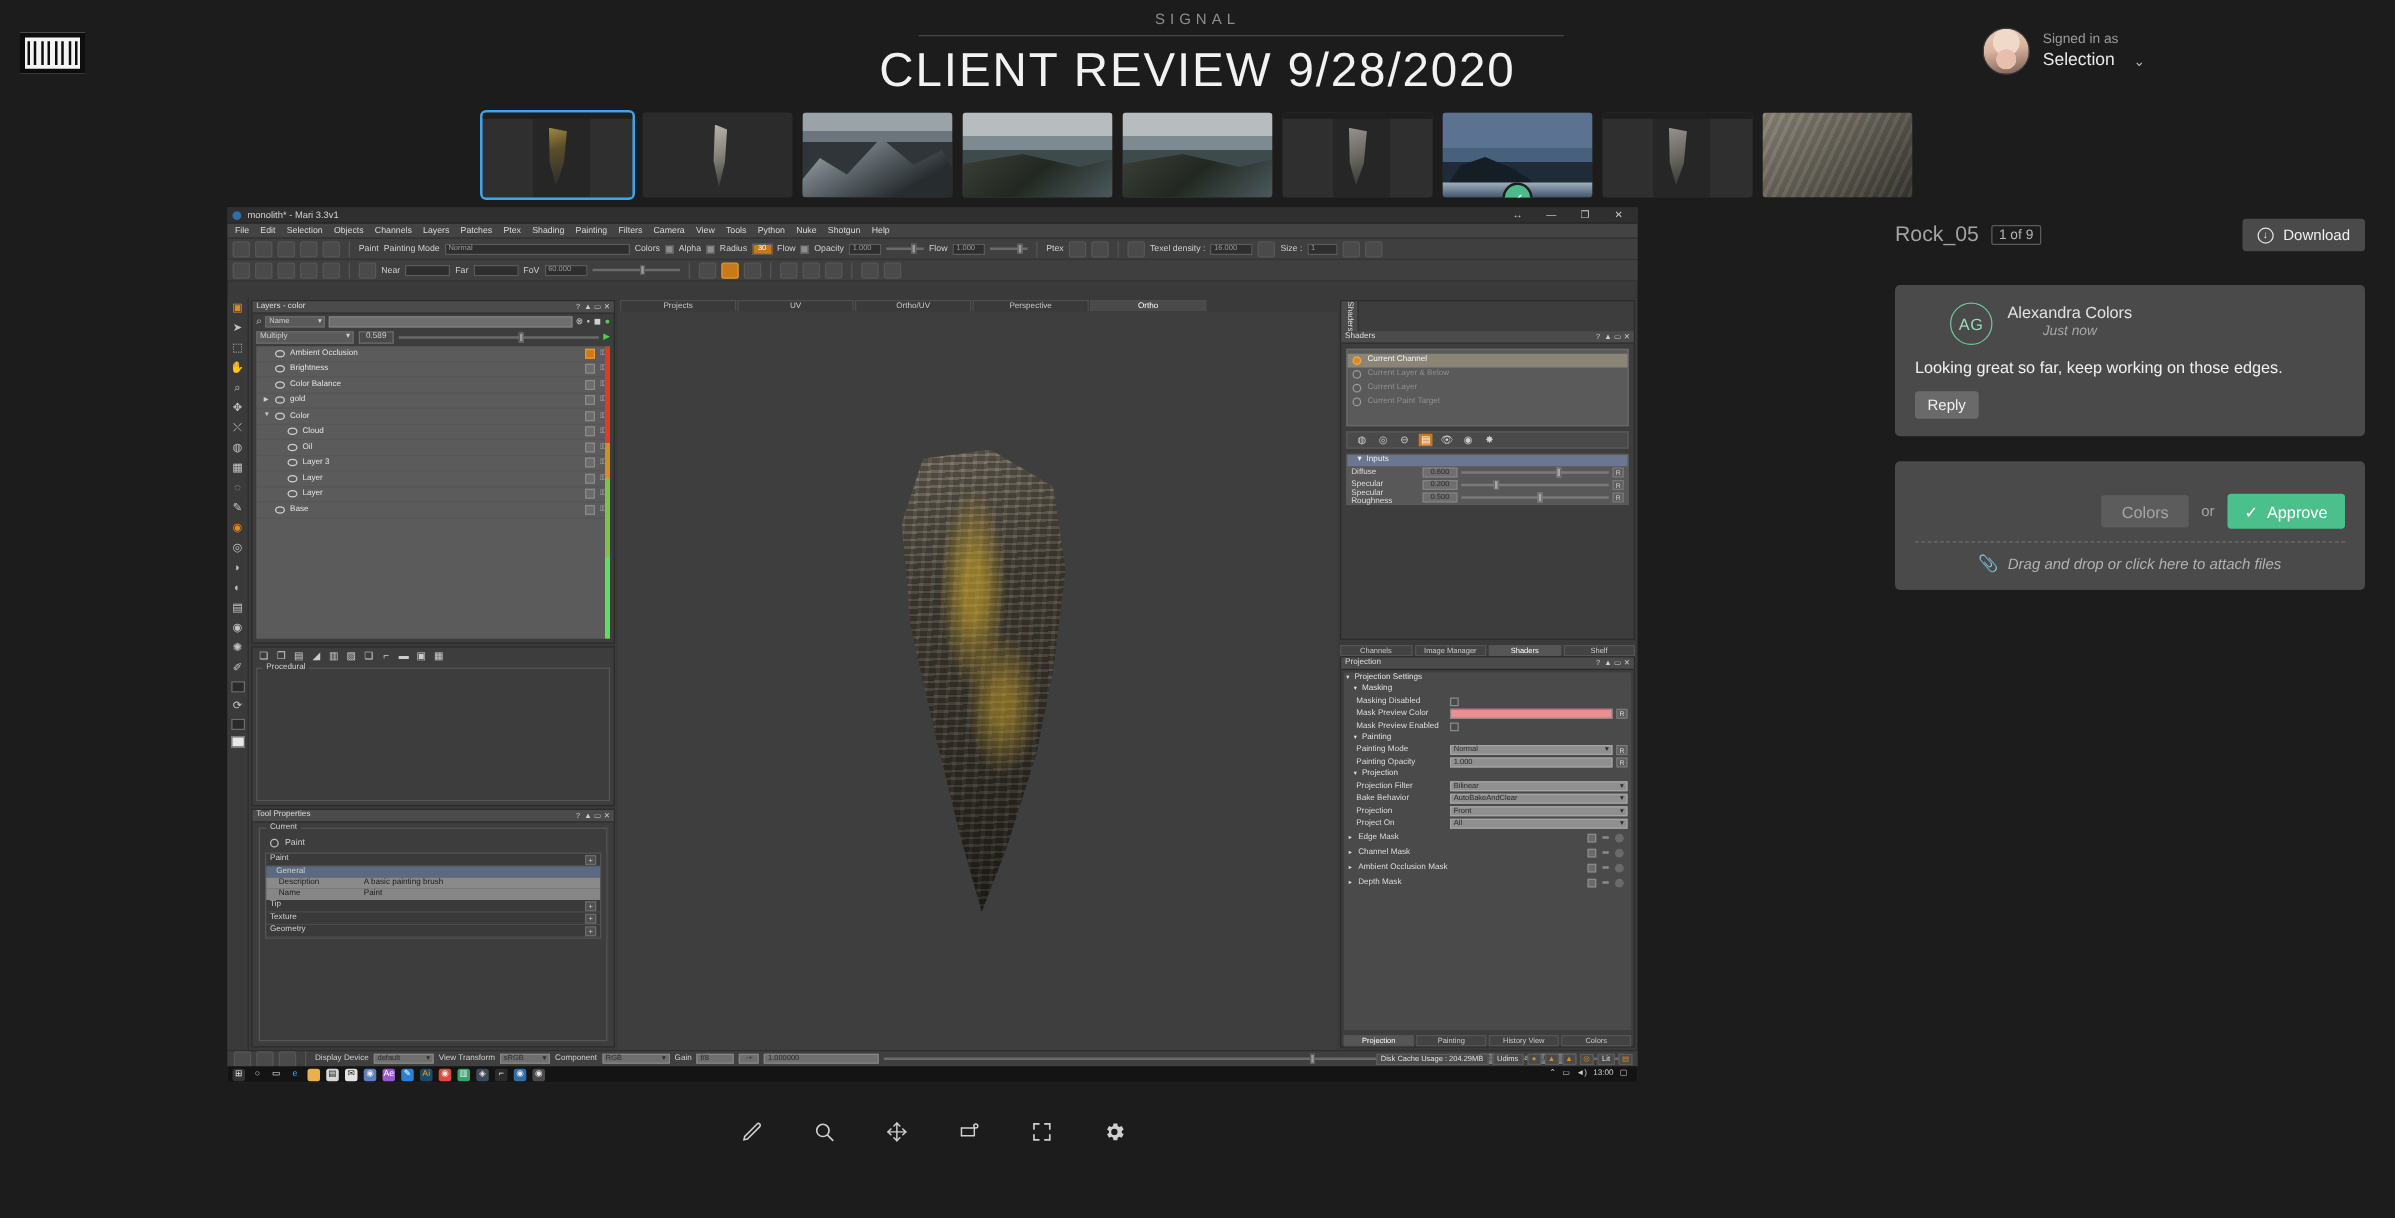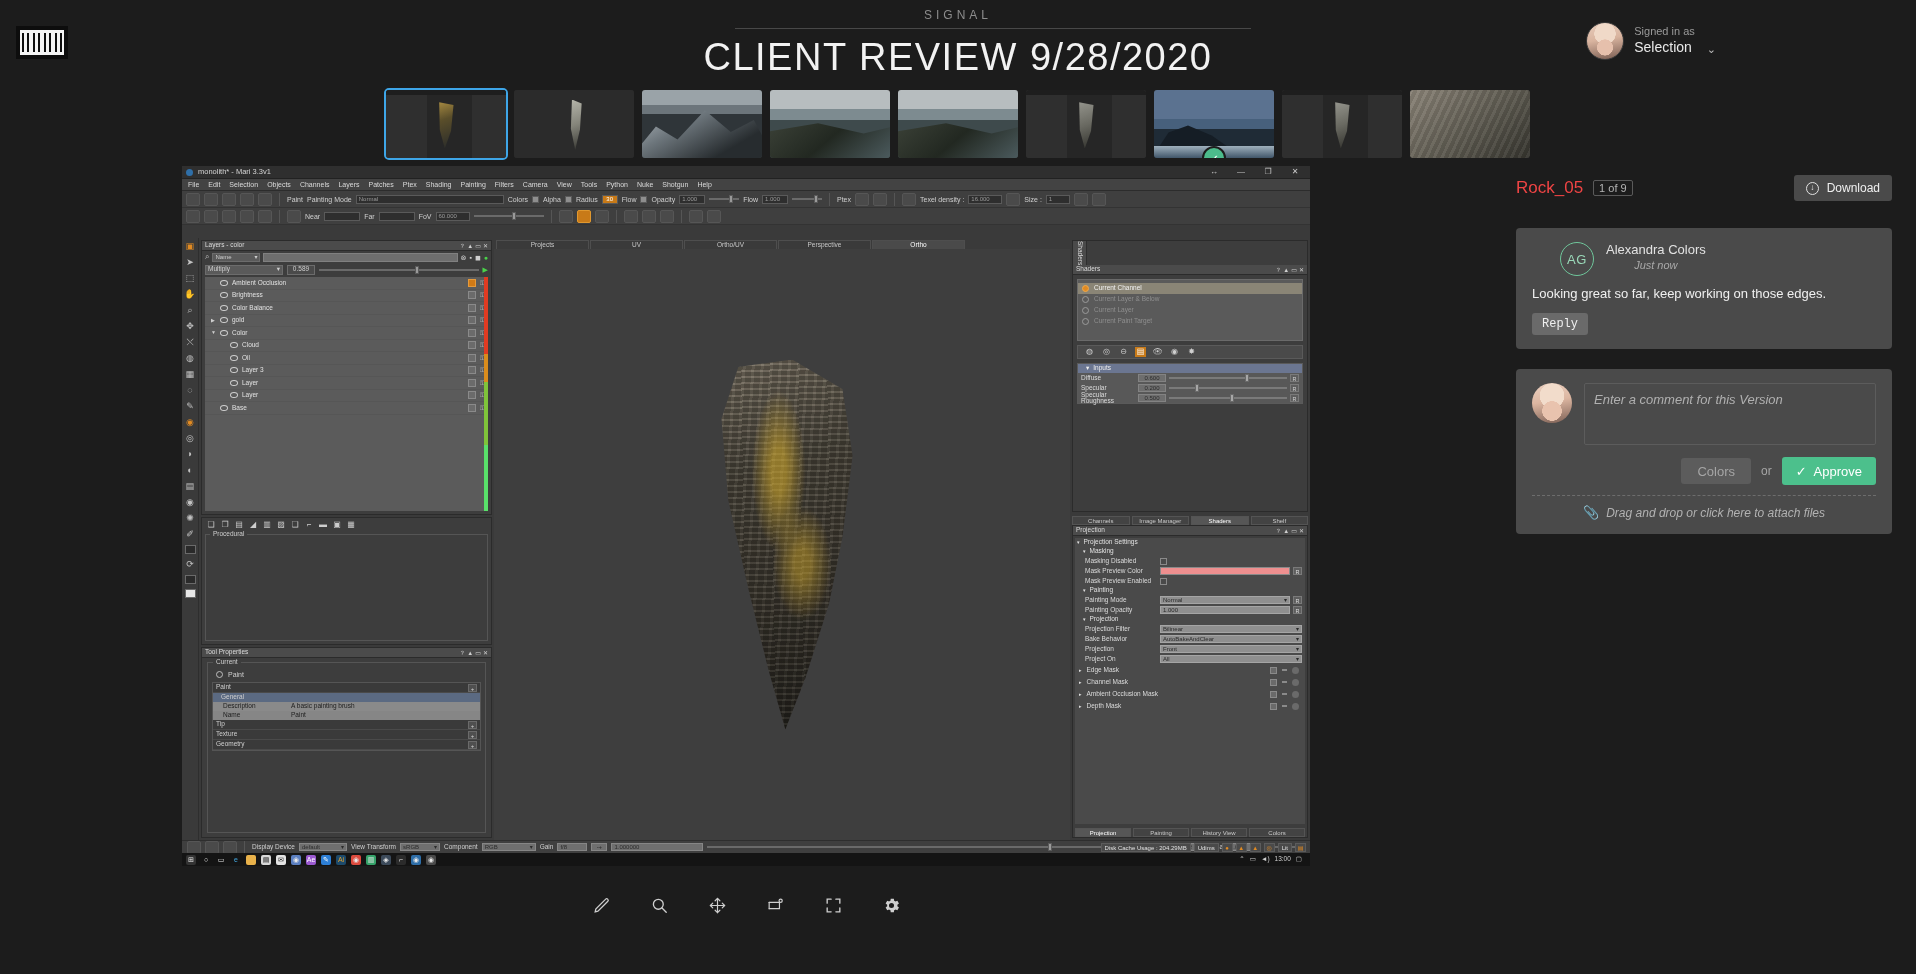--- a/index.html
+++ b/index.html
@@ -316,21 +316,21 @@
   }
   #taskbar .ti{width:10px;height:10px;border-radius:2px;font-size:7px;display:flex;align-items:center;justify-content:center;color:#e8e8e8;}
   #taskbar .tray{margin-left:auto;display:flex;align-items:center;gap:5px;font-size:6.5px;color:#cfcfcf;padding-right:4px;}
 
   
   #sidebar {
     position: absolute; right: 0; top: 166px; width: 424px; height: 808px;
     padding: 0 24px;
   }
   #version-row { display:flex; align-items:center; height: 44px; }
-  #version-name { font-size: 17px; color:#ef4444; margin-right: 10px; }
+  #version-name { font-size: 17px; color:#a3a3a3; margin-right: 10px; }
   #version-count {
     font-size: 11px; color:#b4b4b4; border:1px solid #5a5a5a; border-radius:2px;
     padding: 1px 5px;
   }
   #download-btn {
     margin-left:auto; display:flex; align-items:center; gap:8px;
     background:#4a4a4a; color:#efefef; border:none; border-radius:3px;
     height:26px; padding:0 12px; font-size:12px; font-family:inherit; cursor:pointer;
   }
   #download-btn .dlic{
@@ -343,21 +343,21 @@
   .c-initials {
     width:34px;height:34px;border-radius:50%;border:1.5px solid #6fc69b;
     color:#9ad9b9; font-size:13px; display:flex;align-items:center;justify-content:center;
     flex:0 0 auto; letter-spacing:0.5px;margin-left:28px;
   }
   .c-name { font-size:13px; color:#e2e2e2; }
   .c-time { font-size:11px; color:#a9a9a9; font-style:italic; margin-top:2px;text-align:center; }
   .c-body { font-size:13px; color:#f0f0f0; margin-top:10px; }
   .c-reply {
     margin-top:12px; background:#6a6a6a; color:#f0f0f0; border:none; border-radius:3px;
-    height:22px; padding:0 10px; font-size:12px; font-family:Liberation Mono, monospace; cursor:pointer;
+    height:22px; padding:0 10px; font-size:12px; font-family:Liberation Sans, sans-serif; cursor:pointer;
   }
 
   #compose-card { background:#4a4a4a; border-radius:4px; margin-top:20px; padding:14px 16px 10px; }
   #compose-top { display:flex; gap:12px; }
   #compose-avatar {
     width:40px;height:40px;border-radius:50%;flex:0 0 auto;
     background:
       radial-gradient(circle at 50% 70%, #e9c3ae 0 28%, rgba(233,195,174,0) 29%),
       radial-gradient(circle at 50% 32%, #f2dccb 0 36%, rgba(242,220,203,0) 37%),
       linear-gradient(170deg,#ecd2c2 0%, #dcb6a1 45%, #7d6055 100%);
@@ -1118,24 +1118,20 @@
       <div>
         <div class="c-name">Alexandra Colors</div>
         <div class="c-time">Just now</div>
       </div>
     </div>
     <div class="c-body">Looking great so far, keep working on those edges.</div>
     <button class="c-reply">Reply</button>
   </div>
 
   <div id="compose-card">
-    <div id="compose-top">
-      <div id="compose-avatar"></div>
-      <textarea id="compose-input" placeholder="Enter a comment for this Version" style=""></textarea>
-    </div>
     <div id="compose-actions">
       <button id="comment-btn">Colors</button>
       <span id="or-text">or</span>
       <button id="approve-btn">
         <span>✓</span>
         <span>Approve</span>
       </button>
     </div>
     <div id="dropzone">
       <span class="clip">📎</span>

